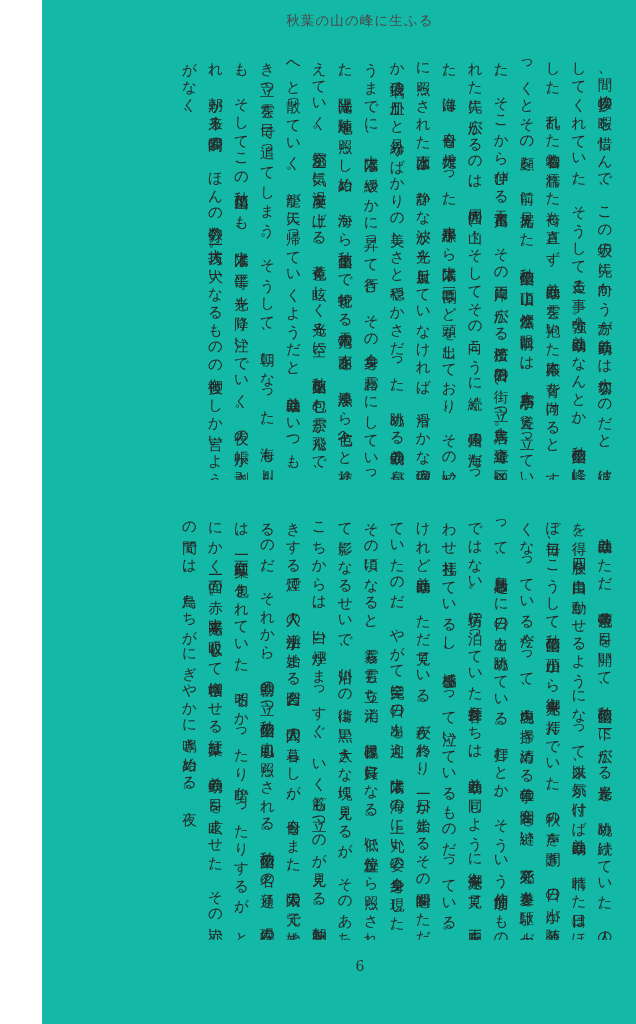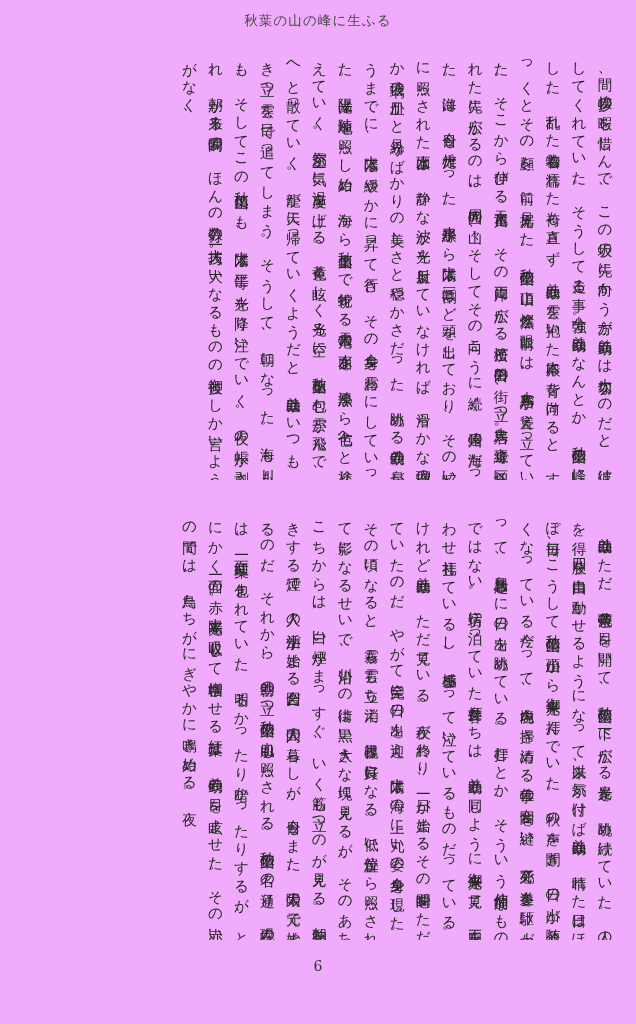--- a/index.html
+++ b/index.html
@@ -13,21 +13,22 @@
     position: relative;
     overflow: hidden;
     font-family: "DejaVu Serif", "Liberation Serif", serif;
     color: #2b2b2b;
     -webkit-font-smoothing: antialiased;
   }
 
   .page {
     position: absolute;
     inset: 0;
-    background: #f0abfc;
+    background: #14b8a6;
+    margin-left: 42px;
   }
 
   
   .running-header {
     position: absolute;
     top: 12px;
     left: 0;
     width: 636px;
     text-align: center;
     font-size: 13.5px;

